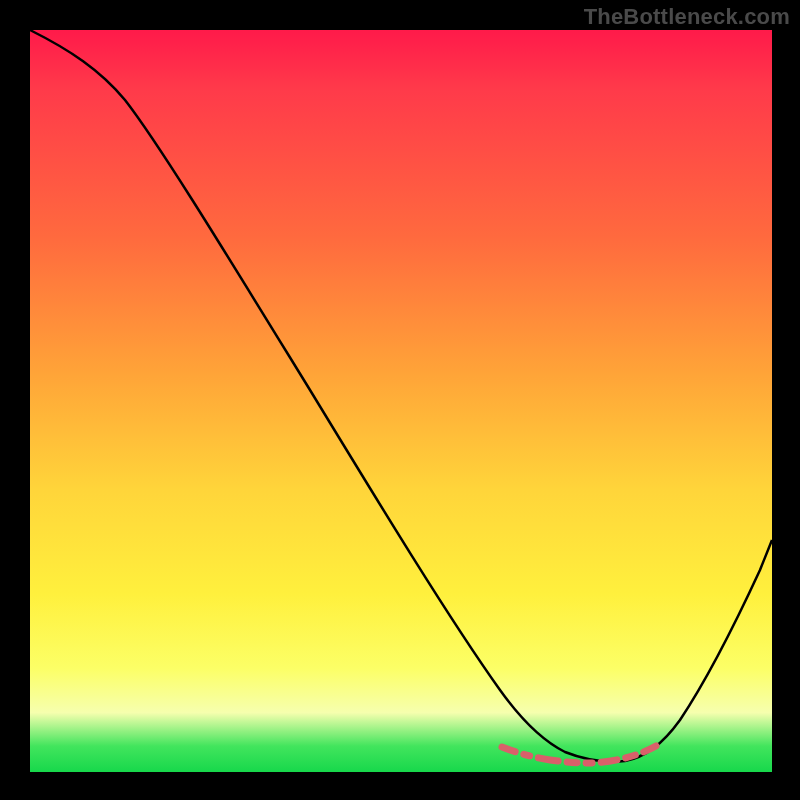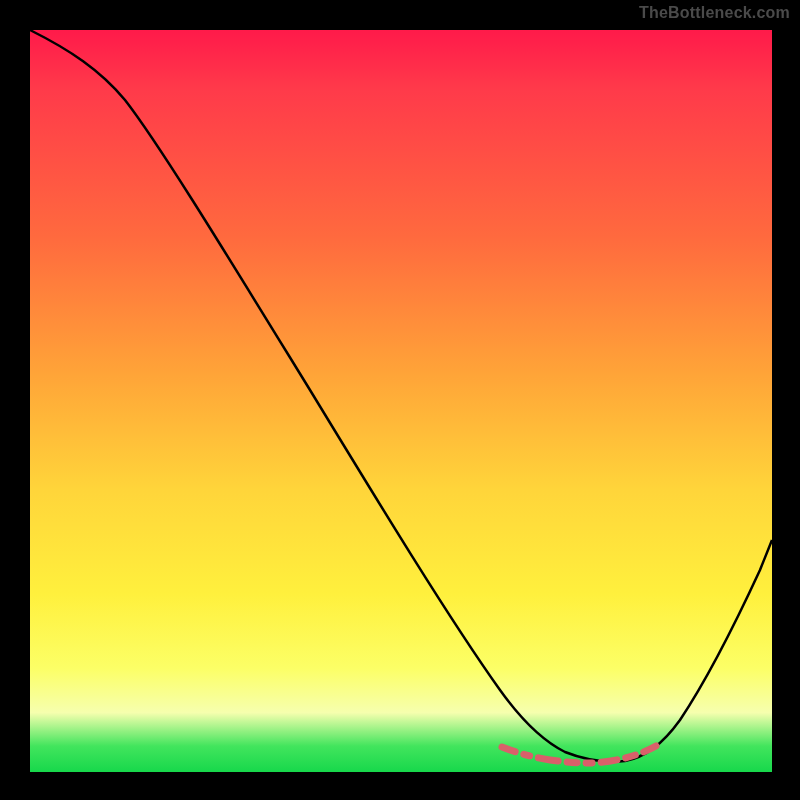--- a/index.html
+++ b/index.html
@@ -15,21 +15,21 @@
     position: relative;
     width: 800px;
     height: 800px;
     background: #000;
   }
   .watermark {
     position: absolute;
     top: 4px;
     right: 10px;
     color: #4a4a4a;
-    font-size: 16px;
+    font-size: 22px;
     font-weight: bold;
     letter-spacing: 0.2px;
     z-index: 5;
   }
   .plot-area {
     position: absolute;
     left: 30px;
     top: 30px;
     width: 742px;
     height: 742px;

